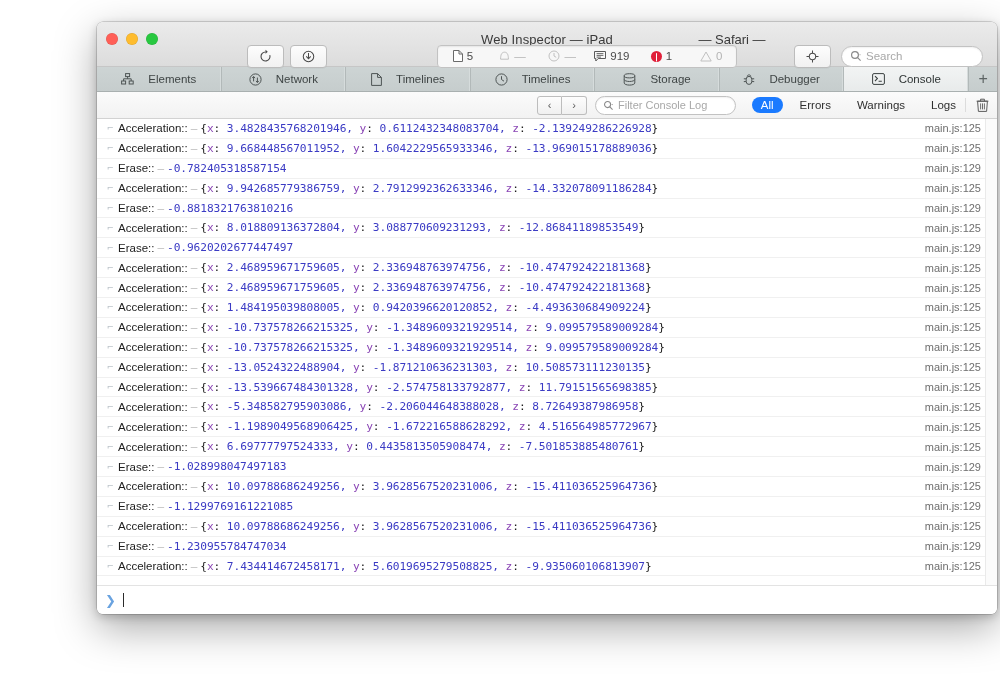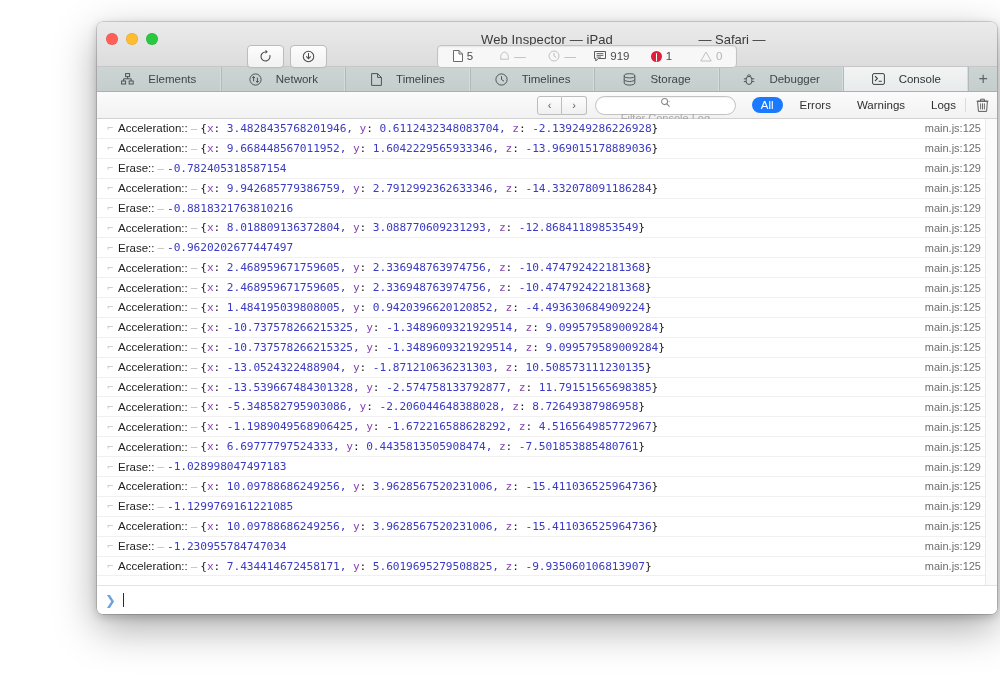--- a/index.html
+++ b/index.html
@@ -185,21 +185,20 @@
 
   .filter-field {
     width: 192px; height: 19px;
     margin-left: 8px;
     background: #ffffff;
     border: 1px solid #c2c2c2;
     border-radius: 10px;
     display: flex; align-items: center;
     padding: 0 7px; gap: 4px;
     box-shadow: inset 0 1px 1.5px rgba(0,0,0,0.06);
-    flex-direction: column;
   }
   .filter-field .ph { font-size: 11px; color: #a8a8a8; }
 
   .scopes { display: flex; align-items: center; gap: 8px; margin-left: 16px; }
   .scope {
     font-size: 11.5px; color: #2f2f2f;
     padding: 2px 9px;
     border-radius: 10px;
   }
   .scope.active { background: #1a7aff; color: #ffffff; }
@@ -375,20 +374,40 @@
             <span>
               <svg width="12" height="11" viewBox="0 0 12 11">
                 <path d="M6 1 L11.2 10 H0.8 Z" fill="none" stroke="#c0c0c0" stroke-width="1"></path>
               </svg>
             </span>
             <span class="dv">0</span>
           </div>
 
         </div>
 
+        <div class="tb-group-right">
+          <div class="tb-btn">
+            <span>
+              <svg width="15" height="15" viewBox="0 0 16 16">
+                <circle cx="8" cy="8" r="3.4" fill="none" stroke="#4a4a4a" stroke-width="1.1"></circle>
+                <path d="M8 1.6 V4.4 M8 11.6 V14.4 M1.6 8 H4.4 M11.6 8 H14.4" stroke="#4a4a4a" stroke-width="1.1"></path>
+              </svg>
+            </span>
+          </div>
+          <div class="search-field">
+            <span>
+              <svg width="12" height="12" viewBox="0 0 12 12">
+                <circle cx="5" cy="5" r="3.4" fill="none" stroke="#8a8a8a" stroke-width="1.2"></circle>
+                <path d="M7.6 7.6 L10.6 10.6" stroke="#8a8a8a" stroke-width="1.2"></path>
+                <path d="M9.2 4.4 L10.8 4.4 L10 5.6 Z" fill="#8a8a8a"></path>
+              </svg>
+            </span>
+            <span class="ph">Search</span>
+          </div>
+        </div>
 
       </div>
     </div>
 
     <div class="tabbar">
 
       <div class="tab">
         <span>
           <svg width="13" height="12" viewBox="0 0 13 12">
             <rect x="4.6" y="0.6" width="4" height="3" fill="none" stroke="#4e5454" stroke-width="1"></rect>

